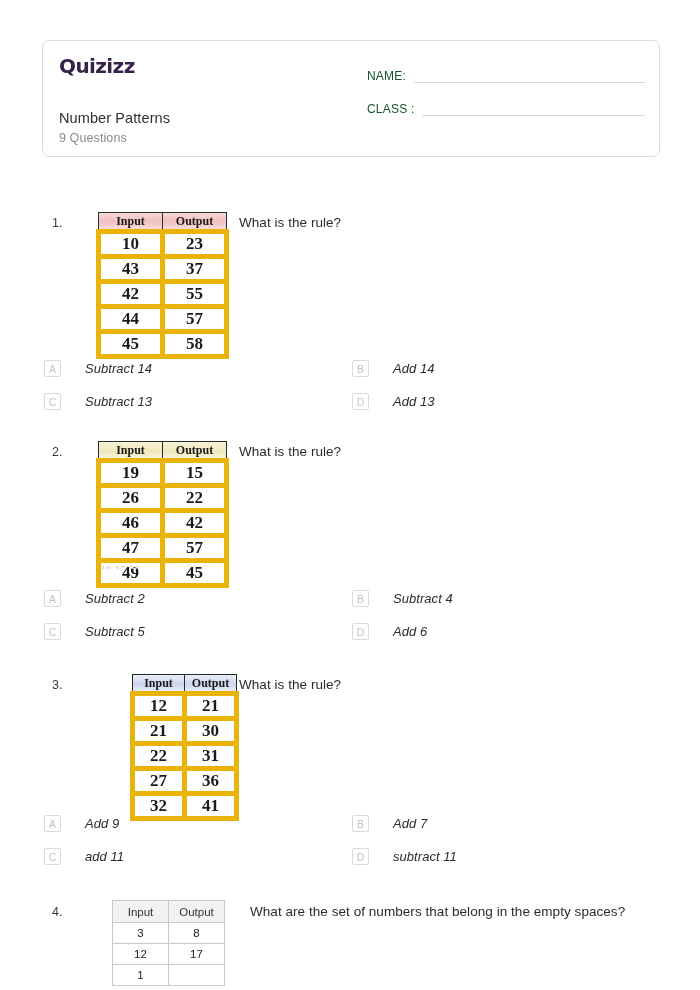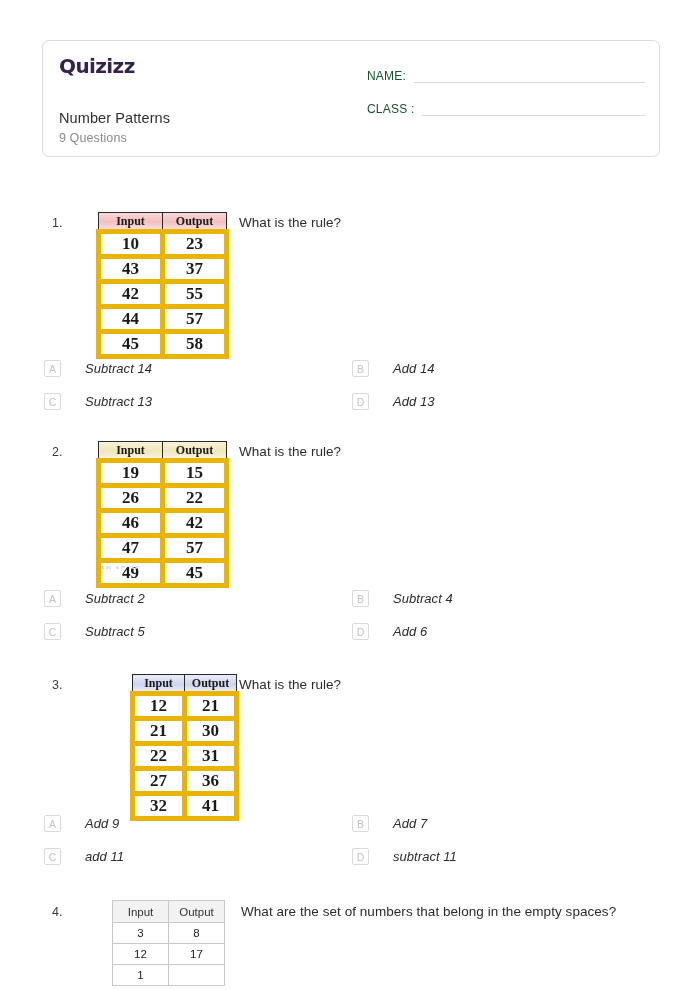--- a/index.html
+++ b/index.html
@@ -433,16 +433,16 @@
           <td>12</td>
           <td>17</td>
         </tr>
         <tr>
           <td>1</td>
           <td></td>
         </tr>
       </tbody>
     </table>
 
-    <div class="q-text" style="left:241px; top:4px;">What are the set of numbers that belong in the empty spaces?</div>
+    <div class="q-text" style="left:250px; top:4px;">What are the set of numbers that belong in the empty spaces?</div>
   </div>
 
 </div>
 
 </body></html>

